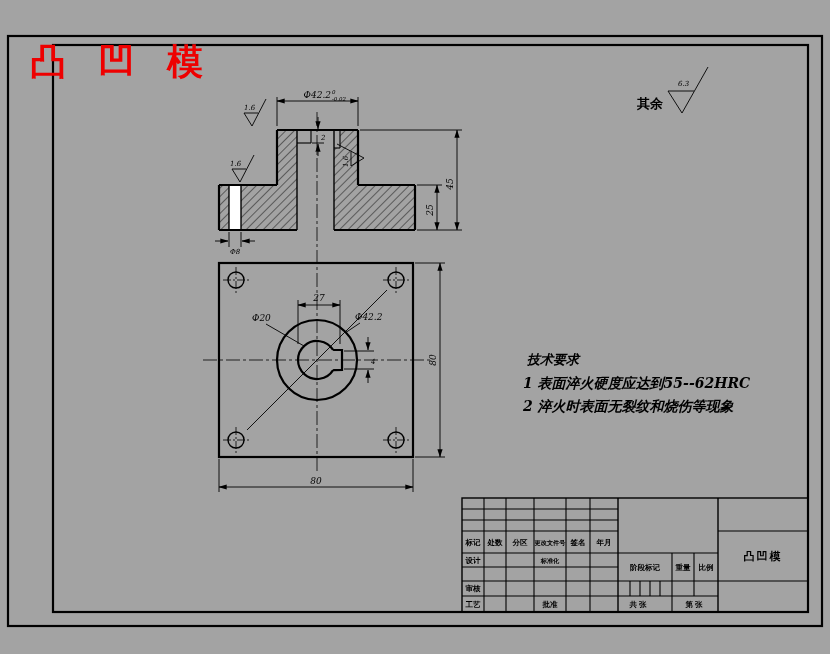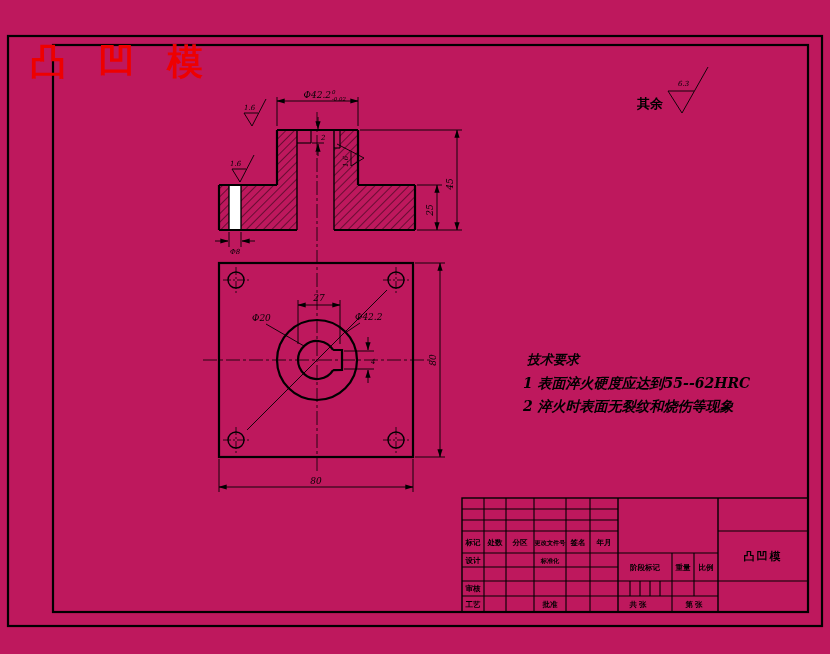--- a/index.html
+++ b/index.html
@@ -1,16 +1,16 @@
 <!DOCTYPE html>
 <html><head>
 <meta charset="utf-8">
 <style>
   html,body{margin:0;padding:0;background:#ffffff;}
-  .sheet{position:relative;width:830px;height:654px;background:#be185d;overflow:hidden;
+  .sheet{position:relative;width:830px;height:654px;background:#a3a3a3;overflow:hidden;
          font-family:"Liberation Sans",sans-serif;}
   svg{position:absolute;left:0;top:0;}
   .thick{stroke:#000;stroke-width:2.2;fill:none;}
   .med{stroke:#000;stroke-width:1.4;fill:none;}
   .thin{stroke:#000;stroke-width:1.1;fill:none;}
   .dim{stroke:#000;stroke-width:0.9;fill:none;}
   .cl{stroke:#000;stroke-width:0.8;fill:none;stroke-dasharray:14 3 3 3;}
   .clsm{stroke:#000;stroke-width:0.8;fill:none;stroke-dasharray:8 2 2 2;}
   .dimtxt{font-family:"DejaVu Serif",serif;font-style:italic;font-size:9px;fill:#000;}
   .dimtxt-sm{font-family:"DejaVu Serif",serif;font-style:italic;font-size:7px;fill:#000;}

